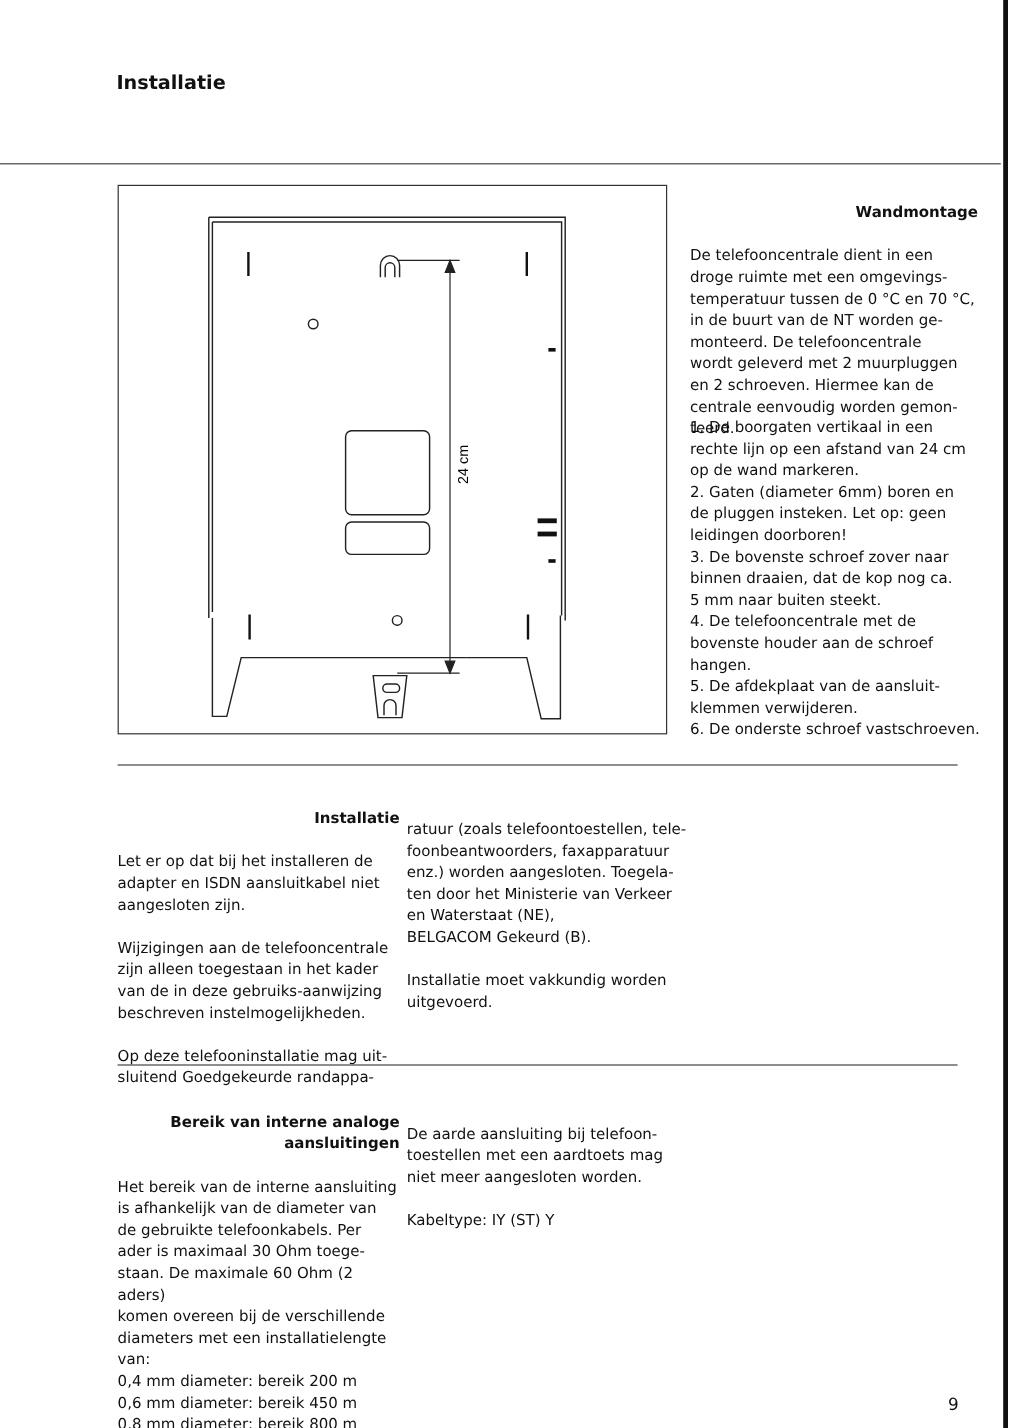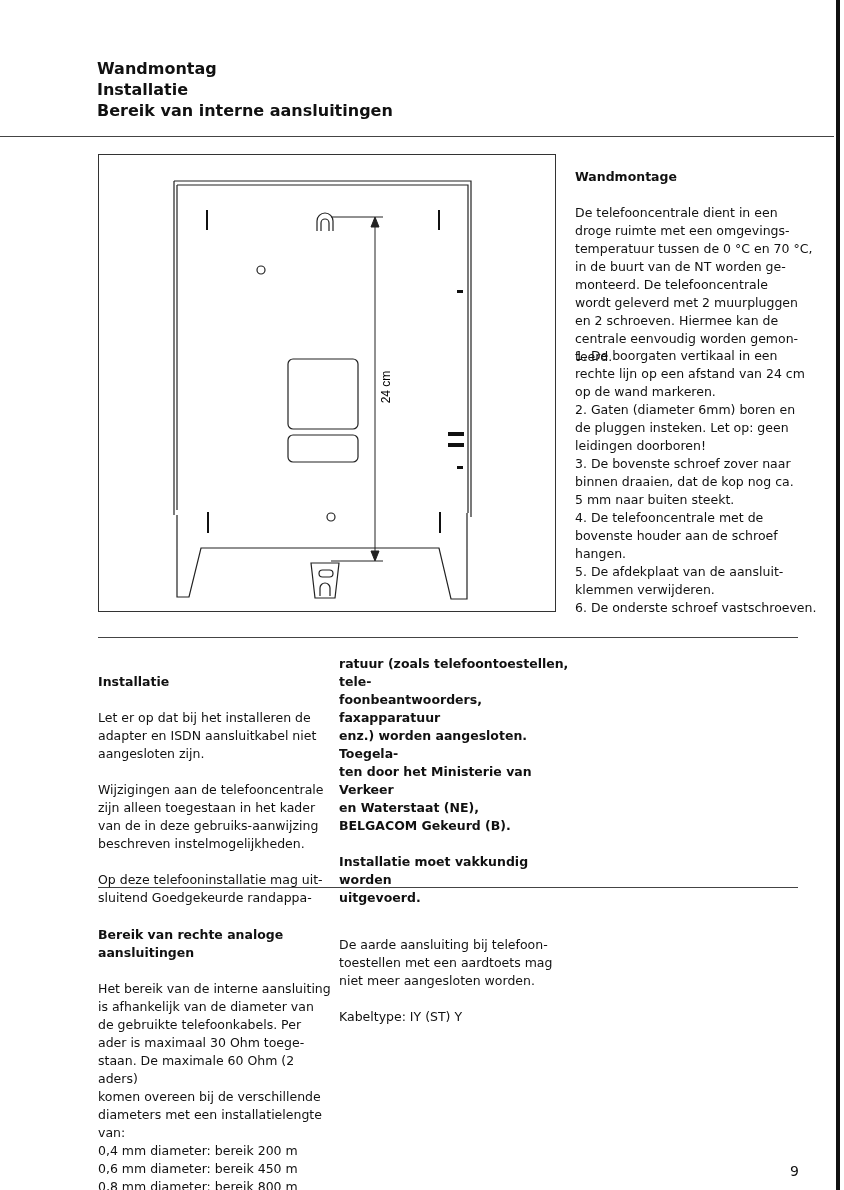--- a/index.html
+++ b/index.html
@@ -5,34 +5,32 @@
   html, body { margin: 0; padding: 0; background: #ffffff; }
   body {
     width: 844px; height: 1190px; position: relative; overflow: hidden;
     font-family: "DejaVu Sans", sans-serif; color: #111;
   }
   .right-border { position: absolute; left: 836px; top: 0; width: 4px; height: 1190px; background: #111; }
   .header { position: absolute; left: 97px; top: 58px; font-weight: bold; font-size: 16px; line-height: 21px; }
   .header div { white-space: nowrap; }
   .hr { position: absolute; height: 1px; background: #444; }
   .text { position: absolute; font-size: 12.5px; line-height: 18px; white-space: pre-line; }
-  .text .h { font-weight: bold; display: block; white-space: pre-line; }
+  .text .h { font-weight: bold; display: block; white-space: pre-line; text-align: right; }
   .figure-box { position: absolute; left: 98px; top: 154px; width: 458px; height: 458px; border: 1px solid #333; box-sizing: border-box; }
   .figure-box svg { position: absolute; left: 0; top: 0; }
   .page-number { position: absolute; left: 790px; top: 1163px; font-size: 14px; }
 </style>
 </head>
 <body>
 
 <div class="right-border"></div>
 
 <div class="header">
-  <div>Wandmontag</div>
   <div>Installatie</div>
-  <div>Bereik van interne aansluitingen</div>
 </div>
 
 <div class="hr" style="left:0;top:136px;width:834px;"></div>
 
 <div class="figure-box">
   <svg width="458" height="458" viewBox="0 0 458 458">
     <g fill="none" stroke="#222" stroke-width="1.2">
       <path d="M75 26 L372 26 L372 362"></path>
       <path d="M78 30 L369 30 L369 358"></path>
       <path d="M75 26 L75 360"></path>
@@ -108,34 +106,34 @@
 aangesloten zijn.
 
 Wijzigingen aan de telefooncentrale
 zijn alleen toegestaan in het kader
 van de in deze gebruiks-aanwijzing
 beschreven instelmogelijkheden.
 
 Op deze telefooninstallatie mag uit-
 sluitend Goedgekeurde randappa-</span>
 </div>
-<div class="text" style="left:339px;top:655px;width:235px;font-weight:bold;">ratuur (zoals telefoontoestellen, tele-
+<div class="text" style="left:339px;top:682px;width:235px;">ratuur (zoals telefoontoestellen, tele-
 foonbeantwoorders, faxapparatuur
 enz.) worden aangesloten. Toegela-
 ten door het Ministerie van Verkeer
 en Waterstaat (NE),
 BELGACOM Gekeurd (B).
 
 Installatie moet vakkundig worden
 uitgevoerd.</div>
 
 <div class="hr" style="left:98px;top:887px;width:700px;"></div>
 
 <div class="text" style="left:98px;top:908px;width:235px;">
-  <span class="h">Bereik van rechte analoge
+  <span class="h">Bereik van interne analoge
 aansluitingen</span>
   <span>Het bereik van de interne aansluiting
 is afhankelijk van de  diameter van
 de gebruikte telefoonkabels. Per
 ader is maximaal 30 Ohm toege-
 staan. De maximale 60 Ohm (2 aders)
 komen overeen bij de verschillende
 diameters met een installatielengte
 van:
 0,4 mm diameter: bereik 200 m

